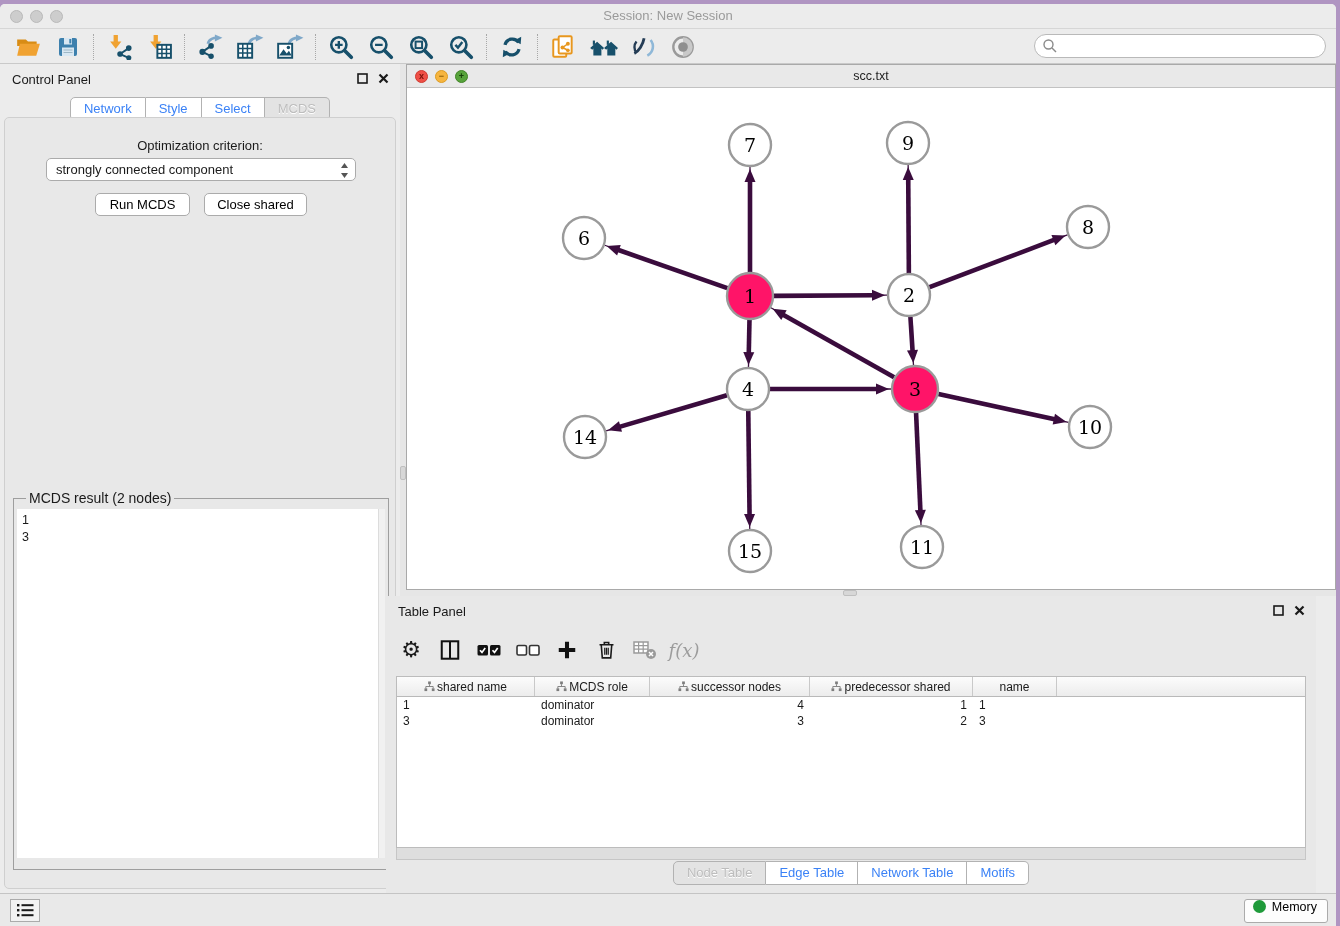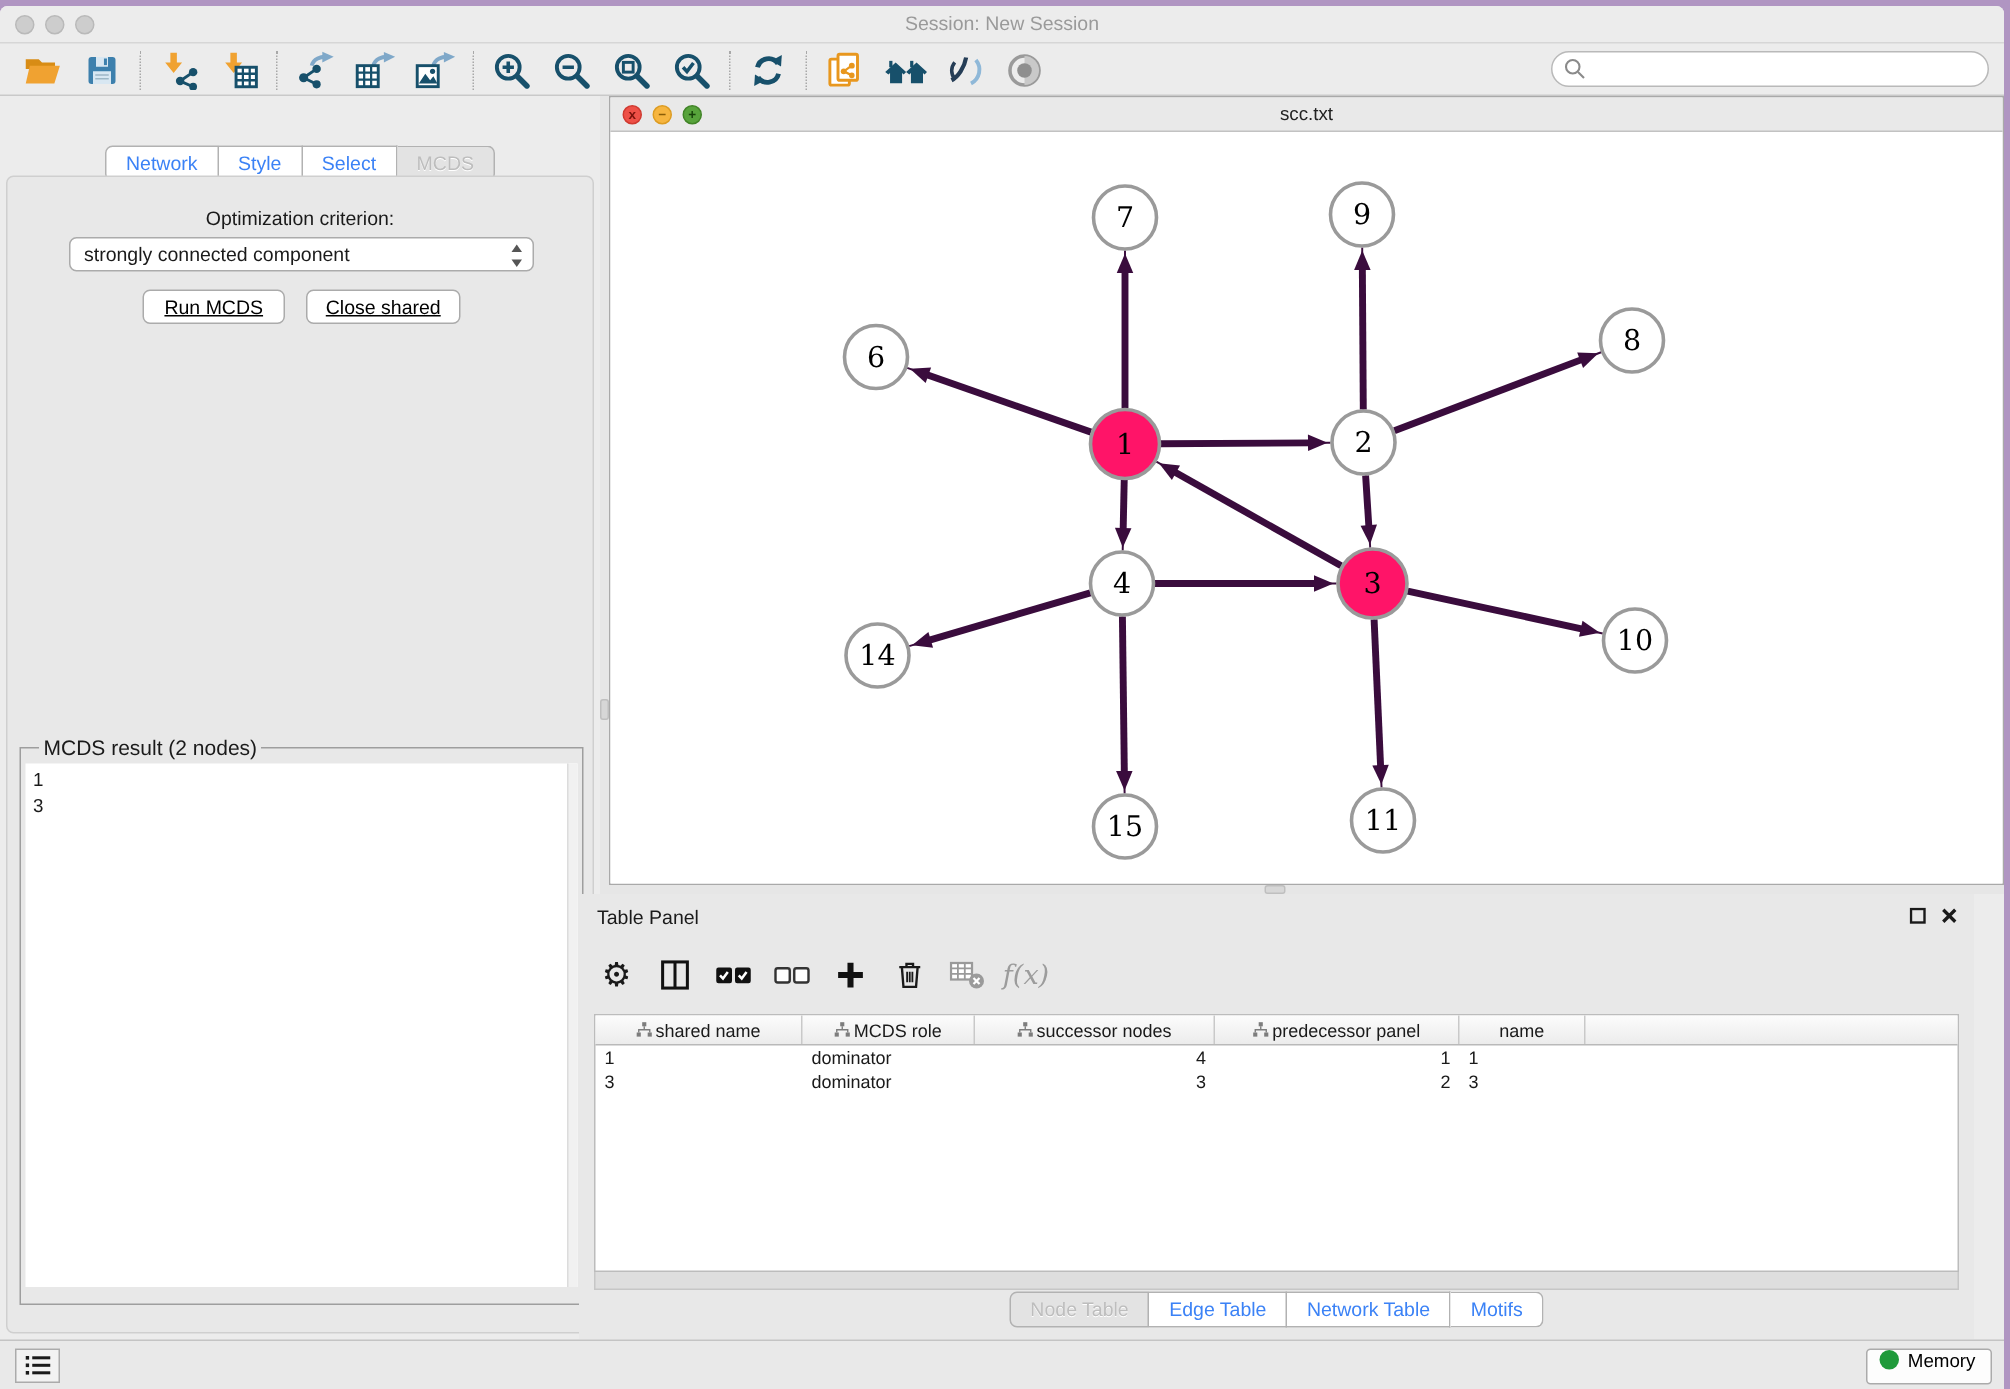--- a/index.html
+++ b/index.html
@@ -29,21 +29,21 @@
   .mini-btn { width:13px; height:13px; display:flex; align-items:center; justify-content:center; background:none; border:none; }
   #control-tabs { position:absolute; left:0; top:33px; width:100%; display:flex; justify-content:center; }
   .seg { background:#fff; border:1px solid #b2b2b2; border-left:none; padding:3px 13px 4px; font-size:13px; color:#3b82f6; cursor:default; }
   .seg:first-child { border-left:1px solid #b2b2b2; border-radius:5px 0 0 5px; }
   .seg:last-child { border-radius:0 5px 5px 0; }
   .seg.disabled { background:#e3e3e3; color:#bdbdbd; text-shadow:0 1px 0 #fff; }
   #cp-body { position:absolute; left:4px; top:53px; width:392px; height:772px; background:#e8e8e8; border:1px solid #cfcfcf; border-radius:5px; }
   #opt-label { position:absolute; left:0; width:100%; top:20px; text-align:center; font-size:13px; }
   #criterion-select { position:absolute; left:41px; top:40px; width:310px; height:23px; background:#fff; border:1px solid #ababab; border-radius:5px; font-size:13px; display:flex; align-items:center; padding-left:9px; }
   #criterion-select .spin { position:absolute; right:6px; top:3px; }
-  .btn { position:absolute; height:23px; background:#fff; border:1px solid #ababab; border-radius:5px; font-size:13px; font-family:"Liberation Sans",sans-serif; display:flex; align-items:center; justify-content:center;text-decoration:underline; }
+  .btn { position:absolute; height:23px; background:#fff; border:1px solid #ababab; border-radius:5px; font-size:13px; font-family:"Liberation Sans",sans-serif; display:flex; align-items:center; justify-content:center; }
   #run-btn  { left:90px; top:75px; width:95px; }
   #close-panel-btn { left:199px; top:75px; width:103px; }
   #result-box { position:absolute; left:8px; top:372px; width:376px; height:380px; border:1px solid #9e9e9e; background:#e8e8e8; padding:0; }
   #result-box legend { font-size:14px; padding:0 3px; margin-left:12px; }
   #result-area { position:absolute; left:3px; right:3px; top:3px; bottom:3px; background:#fff; }
   #result-text { position:absolute; left:5px; top:3px; font-size:12.5px; line-height:17px; white-space:pre; }
   #result-scroll { position:absolute; right:0; top:0; width:7px; height:100%; background:#f1f1f1; border-left:1px solid #dcdcdc; }
 
   
   #v-split { position:absolute; left:400px; top:60px; width:6px; height:829px; background:#e6e6e6; }
@@ -239,20 +239,35 @@
     <div id="search-wrap">
       <input id="search-input" placeholder="" style="">
       <svg id="search-icon" width="16" height="16" viewBox="0 0 16 16">
           <circle cx="6.5" cy="6.5" r="4.5" stroke="#8a8a8a" stroke-width="1.4" fill="none"></circle>
           <path d="M10 10l4 4" stroke="#8a8a8a" stroke-width="1.4"></path>
         </svg>
     </div>
   </div>
 
   <div id="control-panel">
+    <div class="panel-head">
+      <span class="panel-title">Control Panel</span>
+      <span class="panel-btns">
+        <button class="mini-btn">
+            <svg width="11" height="11" viewBox="0 0 11 11">
+              <rect x="1" y="1" width="9" height="9" fill="none" stroke="#1a1a1a" stroke-width="1.6"></rect>
+            </svg>
+          </button>
+        <button class="mini-btn">
+            <svg width="11" height="11" viewBox="0 0 11 11">
+              <path d="M1.5 1.5l8 8M9.5 1.5l-8 8" stroke="#1a1a1a" stroke-width="2.2"></path>
+            </svg>
+          </button>
+      </span>
+    </div>
     <div id="control-tabs">
         <span class="seg">Network</span>
         <span class="seg">Style</span>
         <span class="seg">Select</span>
         <span class="seg disabled">MCDS</span>
       </div>
     <div id="cp-body">
       <div id="criterion-select">
         <span>strongly connected component</span>
         <span class="spin"><svg width="9" height="17" viewBox="0 0 9 17">
@@ -458,21 +473,21 @@
           </div>
           <div class="th" style="width: 163px;">
             <svg viewBox="0 0 12 12" width="11" height="11">
               <g fill="#7d7d7d">
                 <rect x="4.5" y="0.5" width="3" height="3"></rect>
                 <rect x="0.5" y="8" width="3" height="3"></rect>
                 <rect x="8.5" y="8" width="3" height="3"></rect>
               </g>
               <path d="M6 3.5V6M2 8V6h8v2" stroke="#7d7d7d" fill="none"></path>
             </svg>
-            <span>predecessor panel</span>
+            <span>predecessor shared</span>
           </div>
           <div class="th" style="width: 84px;">
             <span>name</span>
           </div>
         </div>
       <div id="tp-rows">
           <div class="tr">
             <div class="td" style="width: 138px;">1</div>
             <div class="td" style="width: 115px;">dominator</div>
             <div class="td right" style="width: 160px;">4</div>

